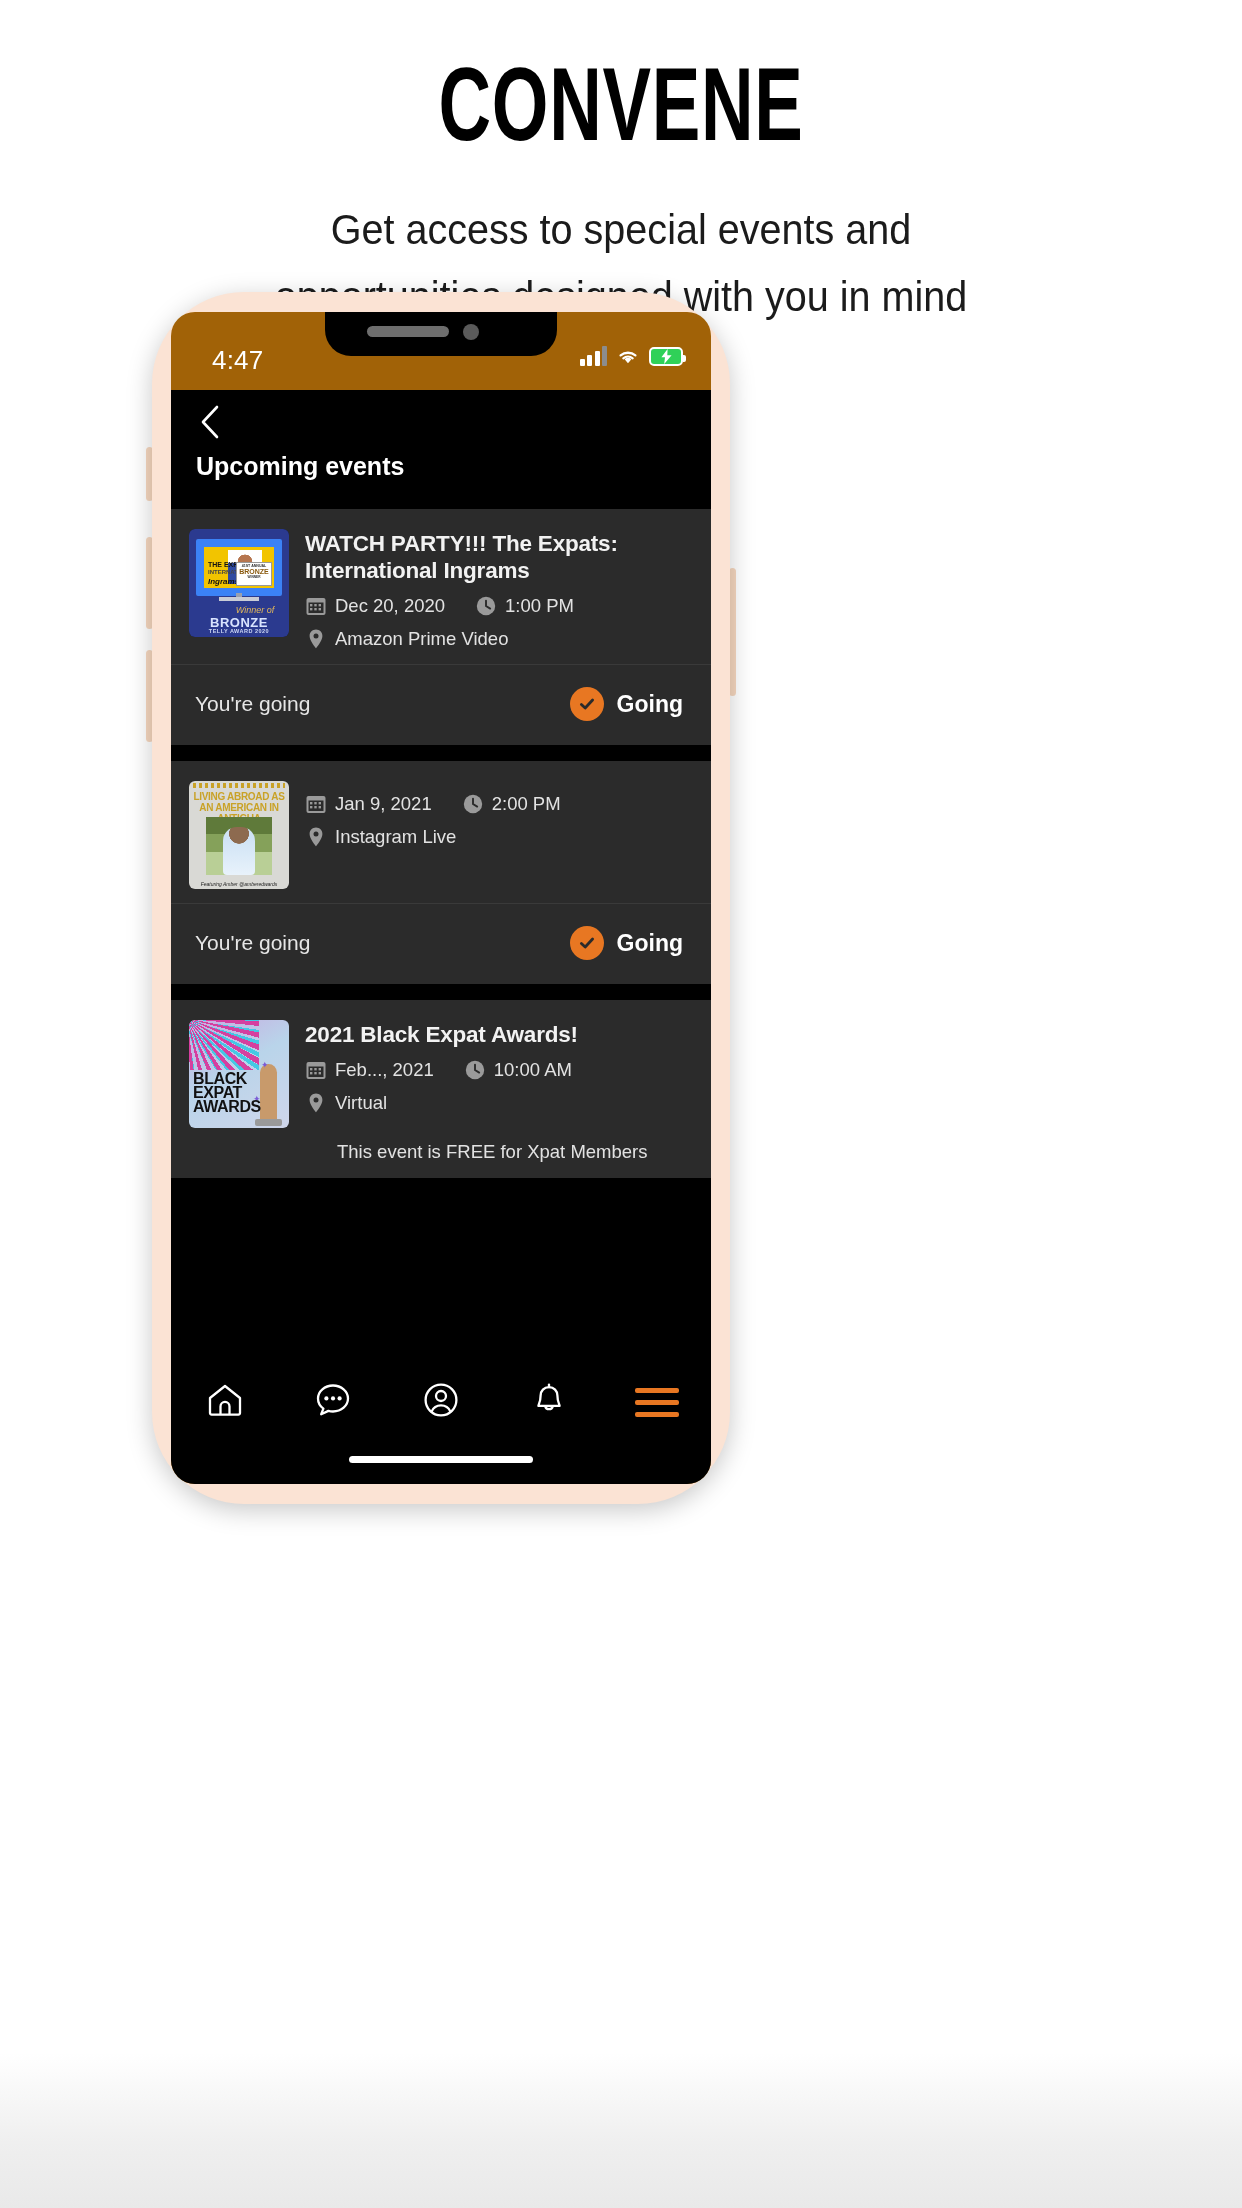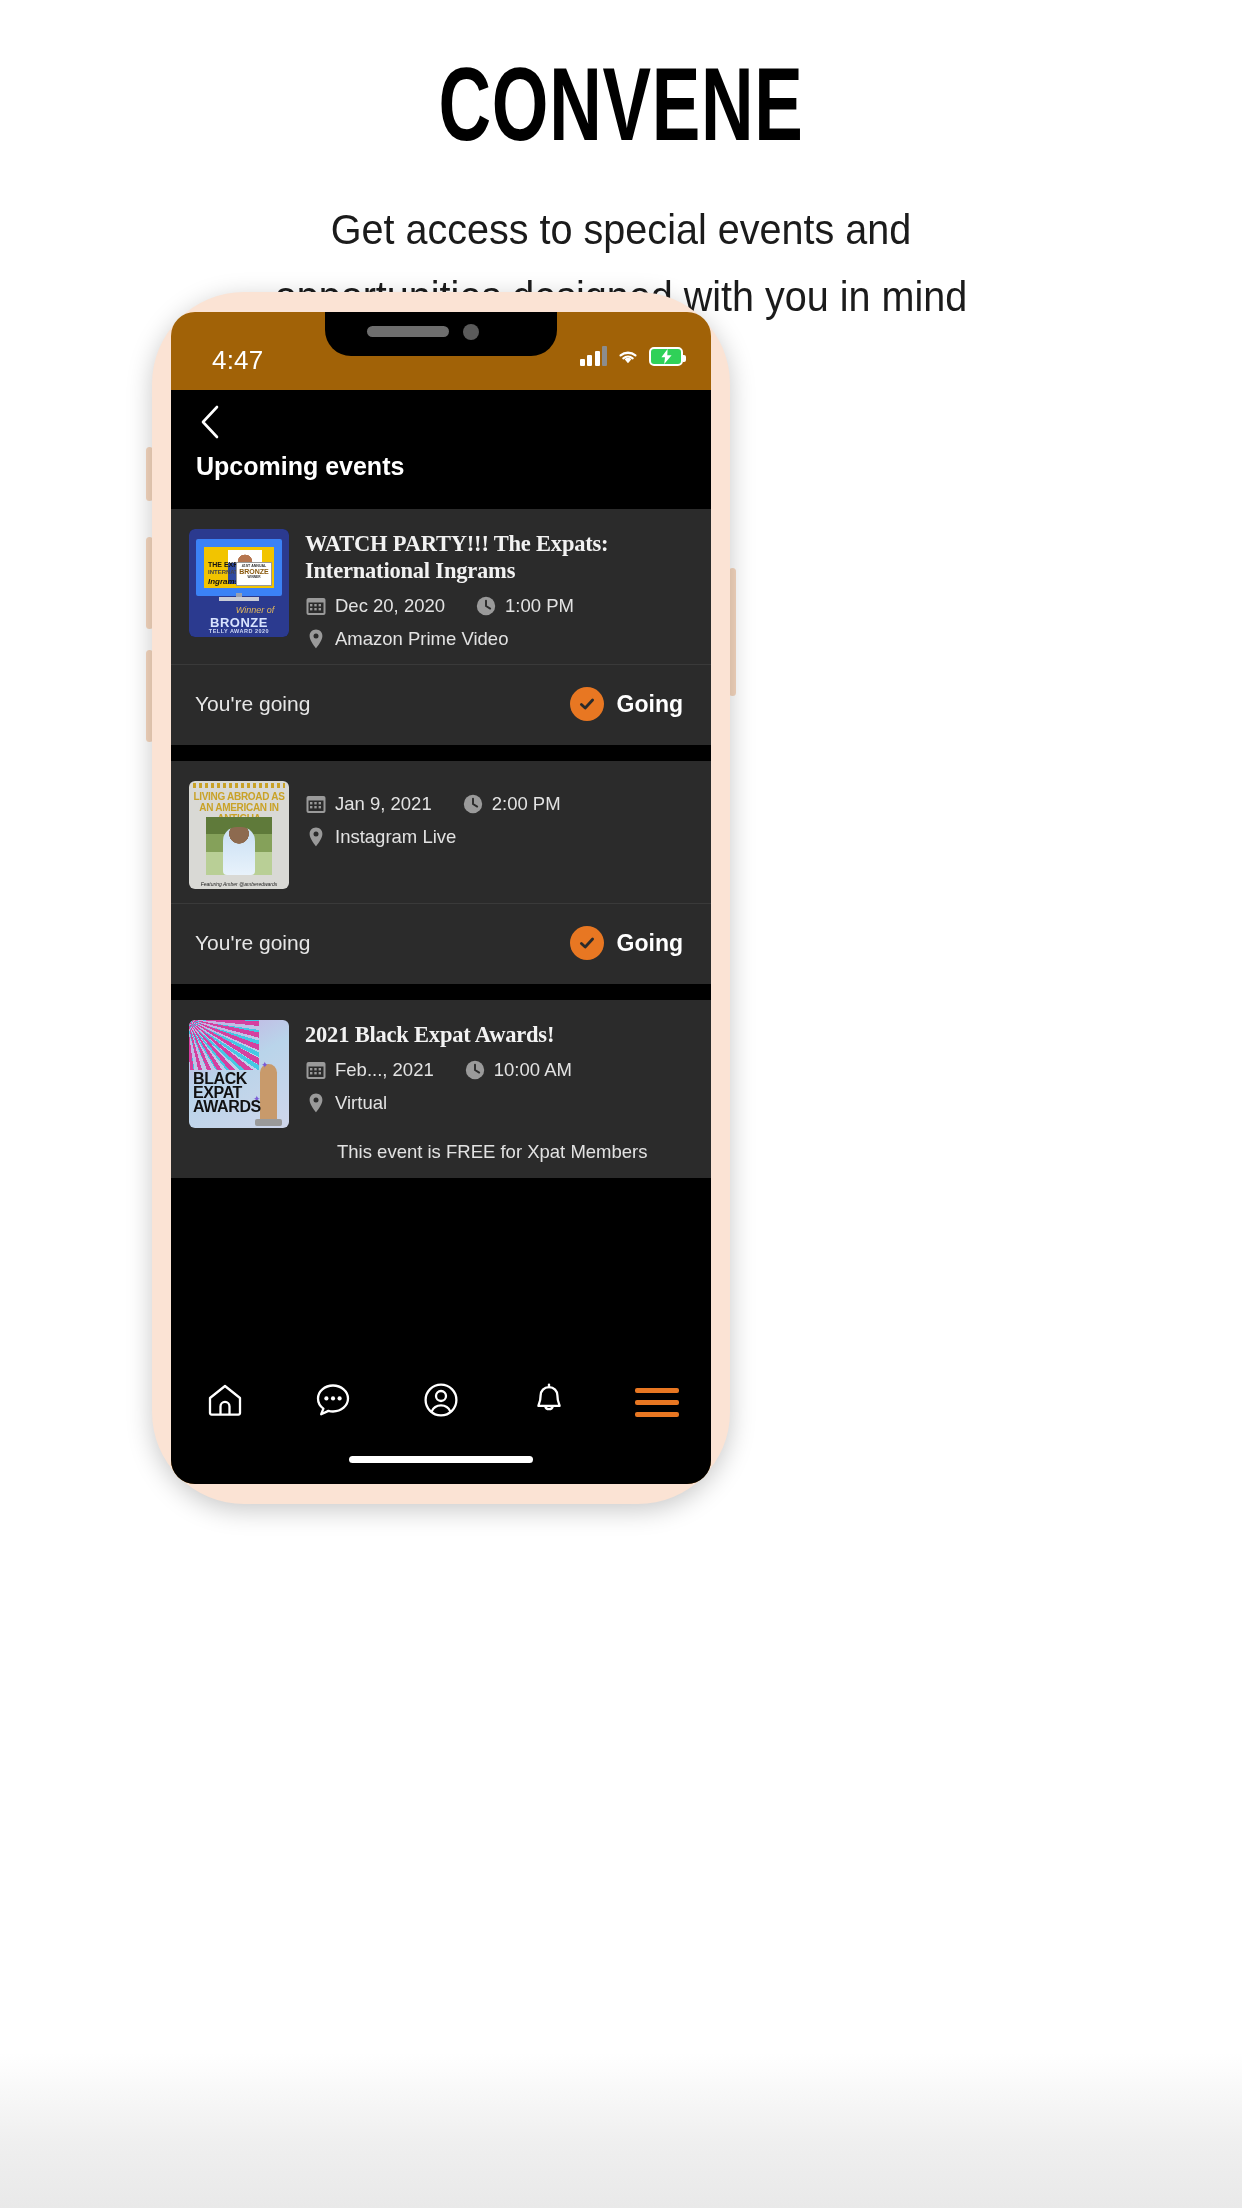--- a/index.html
+++ b/index.html
@@ -170,21 +170,21 @@
   .card { background: #2b2b2b; width: 540px; }
   .card-body { display: flex; padding: 20px 18px 14px 18px; gap: 16px; }
   .thumb {
     width: 100px; height: 108px; flex: 0 0 100px;
     border-radius: 6px; overflow: hidden; position: relative;
     background: #111;
   }
   .card-info { flex: 1 1 auto; min-width: 0; padding-top: 1px; }
   .card-title {
     font-size: 22.5px; font-weight: 700; color: #f2f2f2;
-    line-height: 27px; letter-spacing: -0.2px; font-family: Liberation Serif, serif;
+    line-height: 27px; letter-spacing: -0.2px;
   }
   .meta-row {
     display: flex; align-items: center; margin-top: 11px; gap: 8px;
     color: #e2e2e2; font-size: 18.5px;
   }
   .meta-row .gap { width: 14px; }
   .meta-note { margin-top: 26px; color: #e2e2e2; font-size: 18.5px; line-height: 24px; padding-left: 32px;}
   .ico { flex: 0 0 auto; display: inline-flex; }
 
   .going-row {

